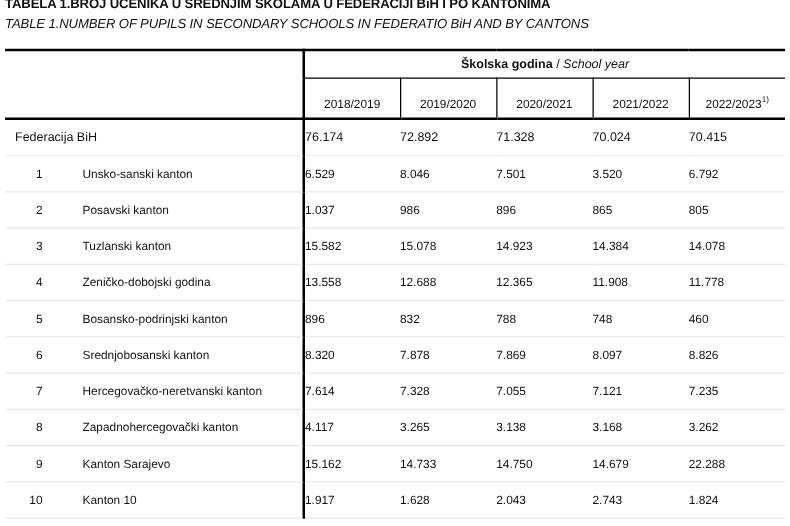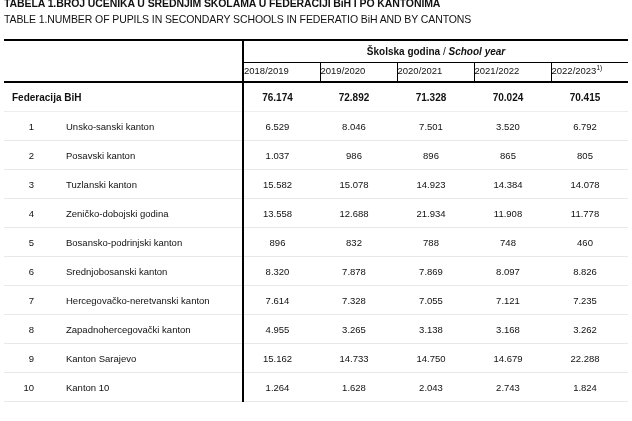--- a/index.html
+++ b/index.html
@@ -32,20 +32,21 @@
     letter-spacing: -0.1px;
     line-height: 11px;
     height: 11px;
     margin-top: -2px;
     overflow: hidden;
     white-space: nowrap;
     color: #111;
   }
   .title-sub {
     font-size: 10.5px;
+    font-style: italic;
     letter-spacing: -0.1px;
     line-height: 13px;
     margin-top: 4px;
     white-space: nowrap;
     color: #111;
   }
 
   
   .table-wrap {
     position: absolute;
@@ -79,29 +80,29 @@
   th.group {
     border-bottom: 1px solid #000;
     font-size: 10px;
     font-weight: bold;
     text-align: center;
     padding: 3px 0 3px 0;
     height: 15px;
     white-space: nowrap;
   }
   th.group .sep { font-weight: normal; }
-  th.group .en  { font-weight: bold; font-style: italic; text-align: center; }
+  th.group .en  { font-weight: normal; font-style: italic; text-align: center; }
 
   th.year {
     border-bottom: 2px solid #000;
     border-left: 1px solid #000;
     font-size: 9.5px;
     font-weight: normal;
-    text-align: left;
-    padding: 0 0 4px 0;
+    text-align: center;
+    padding: 13px 0 4px 0;
     height: 14px;
     white-space: nowrap;
   }
   th.year:first-of-type { border-left: none; }
   th.year sup {
     font-size: 6.5px;
     vertical-align: super;
     line-height: 0;
   }
 
@@ -109,31 +110,31 @@
 
   
   td.label {
     border-right: 2px solid #000;
     padding: 0;
     height: 28px;
     vertical-align: middle;
     white-space: nowrap;
   }
   td.val {
-    text-align: center;
+    text-align: left;
     padding: 0 9px 0 0;
     vertical-align: middle;
     white-space: nowrap;
     font-size: 9.5px;
   }
 
   tr.sep-row td { border-bottom: 1px solid #e8e8e8; }
 
   tr.total td.label,
-  tr.total td.val { font-weight: bold; margin-top: 39px; }
+  tr.total td.val { font-weight: normal; margin-top: 39px; }
   tr.total td { border-bottom: 1px solid #eeeeee; }
   tr.total td.label .lbl-text { padding-left: 8px; font-size: 10px; }
   tr.total td.val { font-size: 10px; }
 
   .lbl-inner {
     display: flex;
     align-items: center;
     padding-left: 14px;
   }
   .lbl-num {
@@ -238,21 +239,21 @@
 
         <tr class="sep-row">
           <td class="label">
             <span class="lbl-inner">
               <span class="lbl-num">4</span>
               <span class="lbl-text">Zeničko-dobojski godina</span>
             </span>
           </td>
           <td class="val">13.558</td>
           <td class="val">12.688</td>
-          <td class="val">21.934</td>
+          <td class="val">12.365</td>
           <td class="val">11.908</td>
           <td class="val">11.778</td>
         </tr>
 
         <tr class="sep-row">
           <td class="label">
             <span class="lbl-inner">
               <span class="lbl-num">5</span>
               <span class="lbl-text">Bosansko-podrinjski kanton</span>
             </span>
@@ -292,21 +293,21 @@
           <td class="val">7.235</td>
         </tr>
 
         <tr class="sep-row">
           <td class="label">
             <span class="lbl-inner">
               <span class="lbl-num">8</span>
               <span class="lbl-text">Zapadnohercegovački kanton</span>
             </span>
           </td>
-          <td class="val">4.955</td>
+          <td class="val">4.117</td>
           <td class="val">3.265</td>
           <td class="val">3.138</td>
           <td class="val">3.168</td>
           <td class="val">3.262</td>
         </tr>
 
         <tr class="sep-row">
           <td class="label">
             <span class="lbl-inner">
               <span class="lbl-num">9</span>
@@ -320,21 +321,21 @@
           <td class="val">22.288</td>
         </tr>
 
         <tr class="sep-row">
           <td class="label">
             <span class="lbl-inner">
               <span class="lbl-num">10</span>
               <span class="lbl-text">Kanton 10</span>
             </span>
           </td>
-          <td class="val">1.264</td>
+          <td class="val">1.917</td>
           <td class="val">1.628</td>
           <td class="val">2.043</td>
           <td class="val">2.743</td>
           <td class="val">1.824</td>
         </tr>
       </tbody>
     </table>
   </div>
 
 </div>

